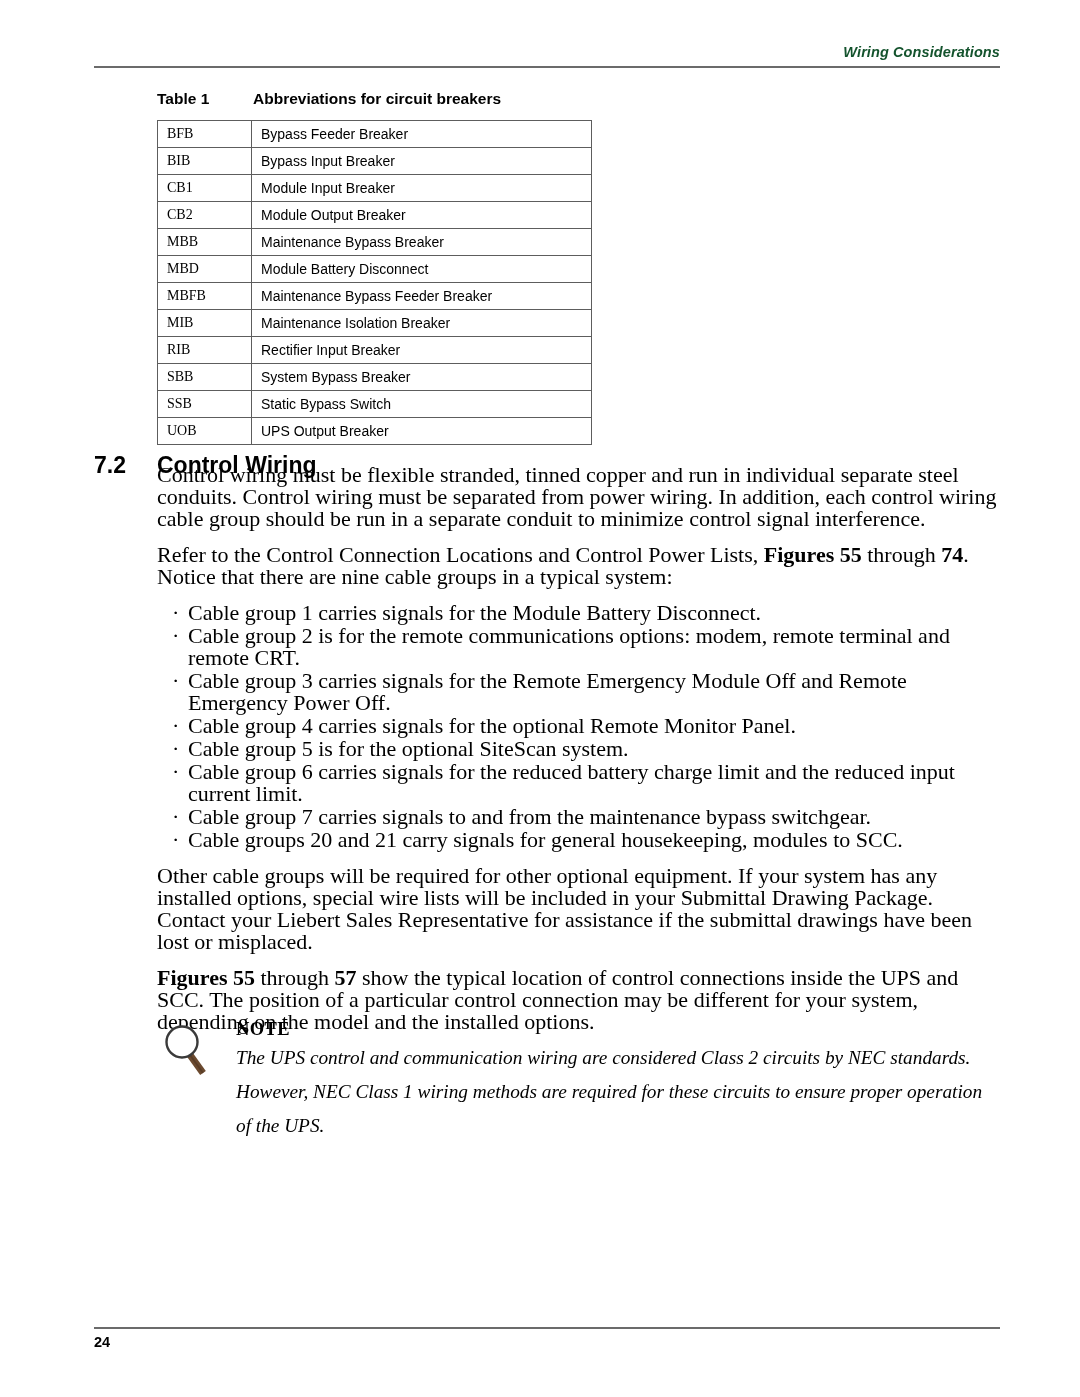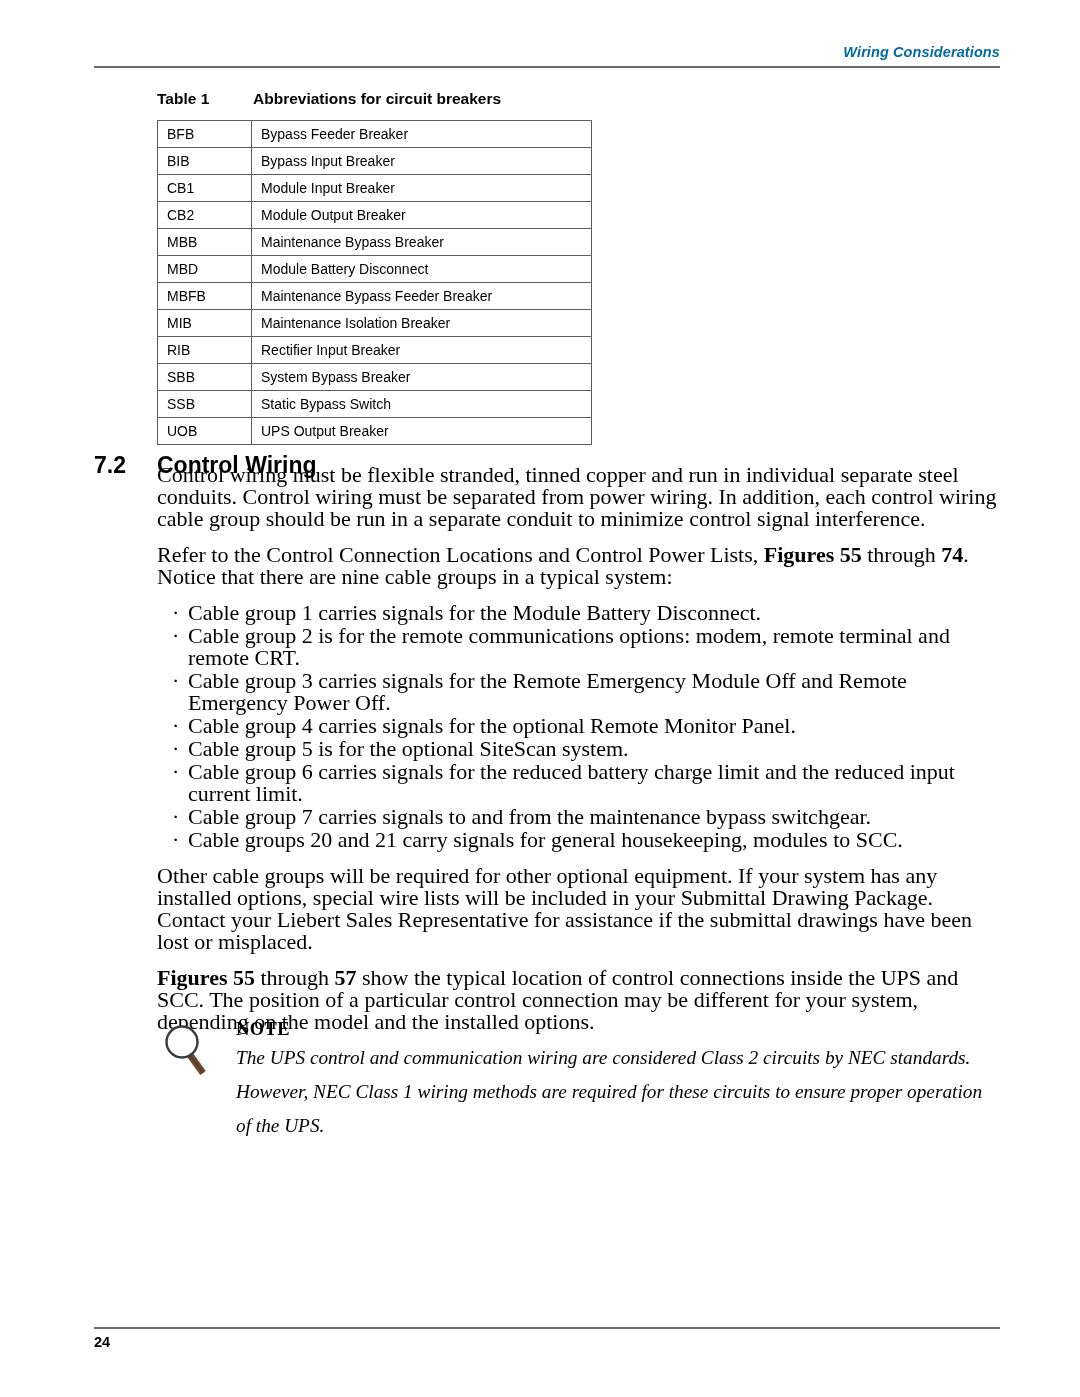--- a/index.html
+++ b/index.html
@@ -28,21 +28,21 @@
     position: absolute;
     left: 94px;
     top: 44px;
     width: 906px;
     text-align: right;
     font-family: "Liberation Sans", "DejaVu Sans", sans-serif;
     font-weight: bold;
     font-style: italic;
     font-size: 14.5px;
     letter-spacing: 0.1px;
-    color: #0369a1;
+    color: #14532d;
   }
   .header-rule {
     position: absolute;
     left: 94px;
     top: 66px;
     width: 906px;
     height: 2px;
     background: #6b6b6b;
   }
 
@@ -72,21 +72,21 @@
     font-family: "Liberation Sans", "DejaVu Sans", sans-serif;
     font-size: 14px;
   }
   .abbr-table td {
     border: 1px solid #5d5d5d;
     padding: 4px 0 4px 9px;
     height: 18px;
     vertical-align: middle;
     color: #000;
   }
-  .abbr-table td.col-abbr { width: 84px; }
+  .abbr-table td.col-abbr { width: 84px; font-family: Liberation Serif, serif; }
   .abbr-table td.col-desc { width: 330px; }
 
   
   .section-heading {
     position: absolute;
     left: 94px;
     top: 452px;
     font-family: "Liberation Sans", "DejaVu Sans", sans-serif;
     font-weight: bold;
     font-size: 23px;

